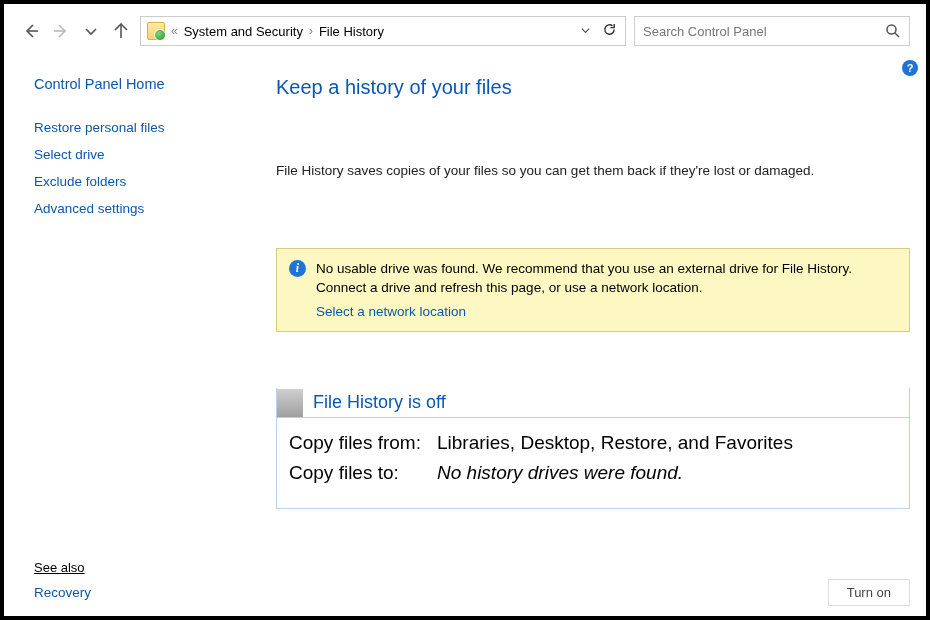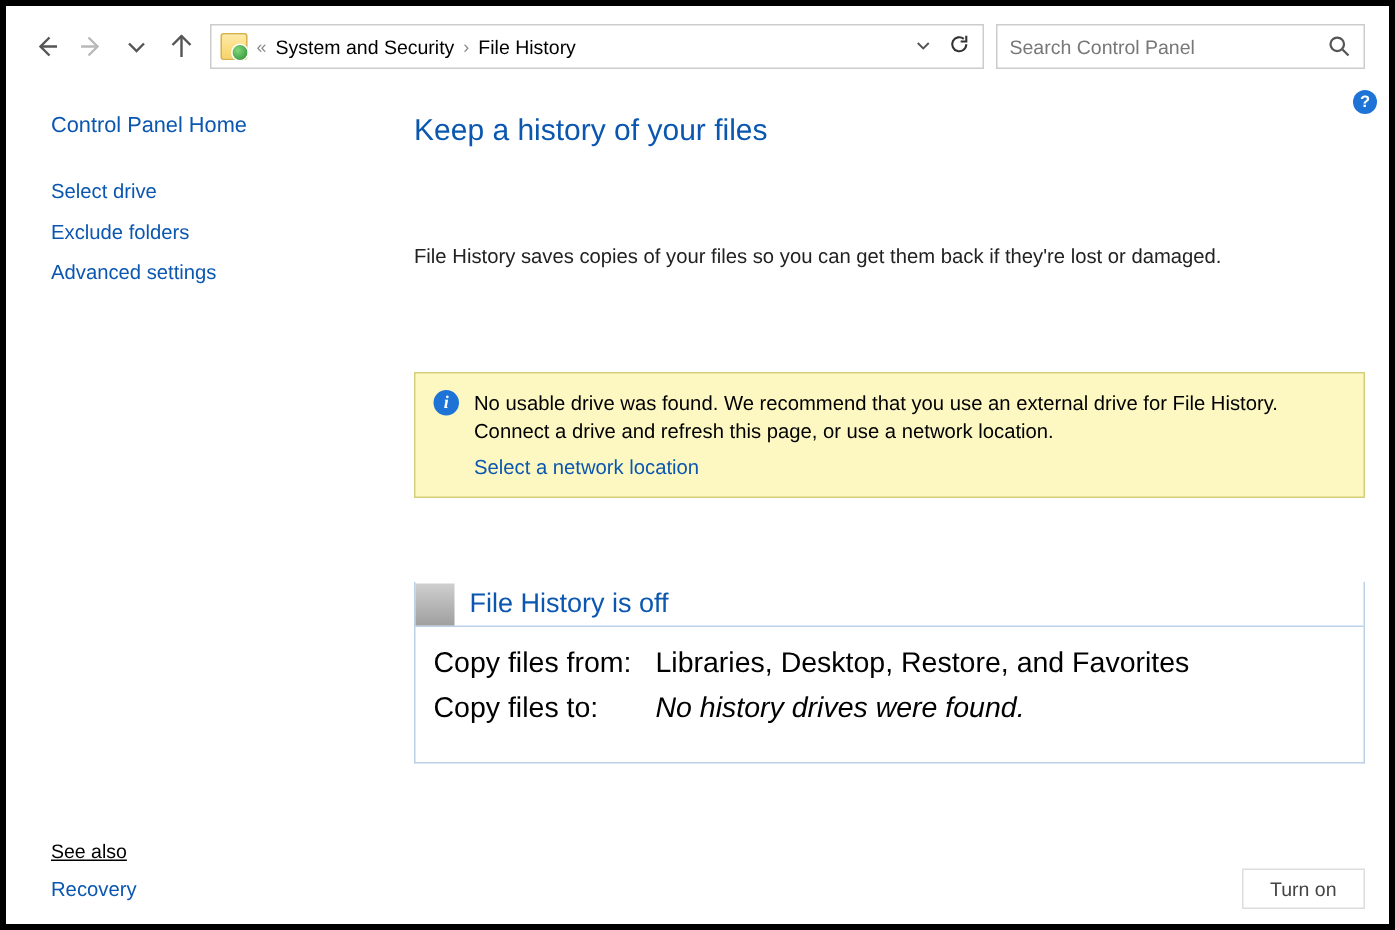--- a/index.html
+++ b/index.html
@@ -65,21 +65,21 @@
     bottom: -2px; right: -2px;
     border: 1px solid #fff;
   }
   .addr-sep { color: #888; font-size: 12px; }
   .addr-part { color: #000; white-space: nowrap; }
   .addr-spacer { flex: 1; }
   .addr-drop { color: #555; width:16px; text-align:center; cursor:pointer;}
   .addr-refresh { color: #333; width:20px; text-align:center; cursor:pointer;}
   .addr-refresh svg { width:15px; height:15px; }
   .searchbox {
-    width: 246px;
+    width: 276px;
     height: 30px;
     border: 1px solid #ccc;
     display: flex;
     align-items: center;
     padding: 0 8px;
     color: #777;
     position: relative;
   }
   .searchbox input {
     border: none;
@@ -287,20 +287,21 @@
           <path d="M10 10 L14 14" stroke="currentColor" stroke-width="1.5"></path>
         </svg>
     </div>
   </div>
 
   <div class="body">
     <div class="help-badge">?</div>
 
     <div class="sidebar">
       <div class="cp-home">Control Panel Home</div>
+      <div class="side-link">Restore personal files</div>
       <div class="side-link">Select drive</div>
       <div class="side-link">Exclude folders</div>
       <div class="side-link">Advanced settings</div>
       <div class="side-spacer"></div>
       <div class="see-also-h">See also</div>
       <div class="see-also-link">Recovery</div>
     </div>
 
     <div class="main">
       <div class="page-title">Keep a history of your files</div>

